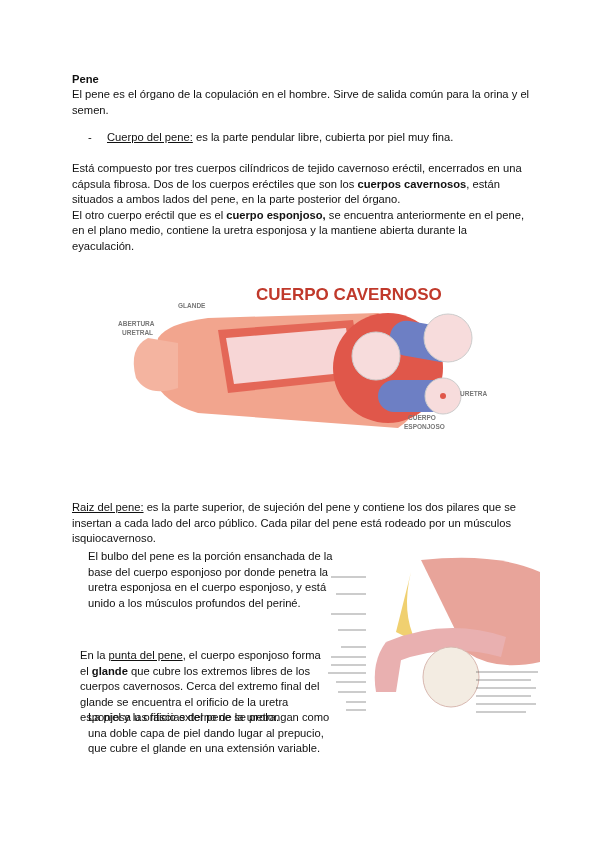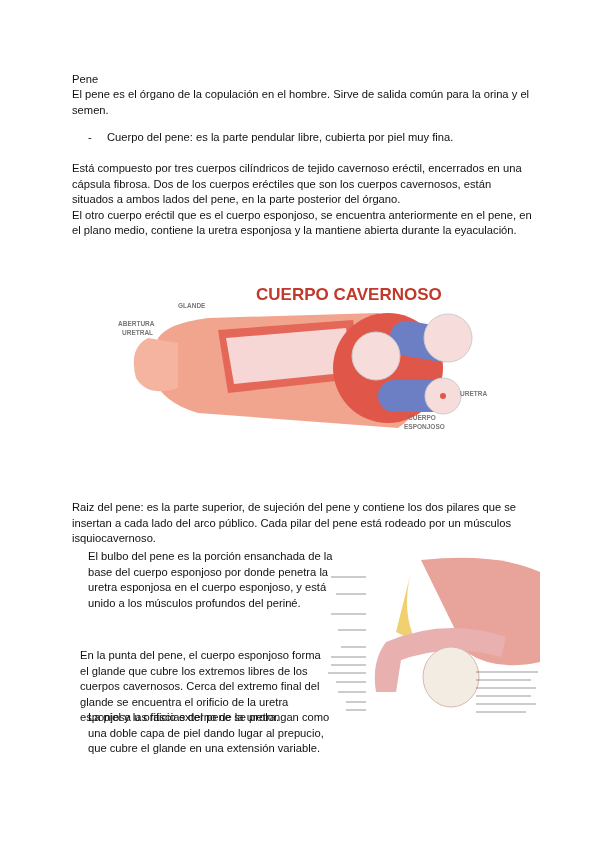--- a/index.html
+++ b/index.html
@@ -1,20 +1,20 @@
 <!DOCTYPE html>
 <html><head>
 <meta charset="utf-8">
 <style>
   html, body { margin:0; padding:0; background:#ffffff; }
   body { width:600px; height:848px; position:relative; overflow:hidden;
          font-family:"Liberation Sans", sans-serif; color:#111; font-size:11.2px; line-height:15.6px; }
   .p { position:absolute; left:72px; width:460px; margin:0; }
-  .u { }
-  b { font-weight:normal; }
+  .u { text-decoration:underline; }
+  b { font-weight:bold; }
   .bullet { position:absolute; left:88px; top:130px; }
   .bullet-text { position:absolute; left:107px; top:130px; width:420px; }
   .col { position:absolute; left:72px; width:250px; }
   .fig1 { position:absolute; left:108px; top:268px; width:410px; height:170px;font-weight:bold; }
   .fig2 { position:absolute; left:326px; top:552px; width:214px; height:170px; }
 </style>
 </head>
 <body>
 
 <div class="p" style="top:72px;"><b>Pene</b></div>

